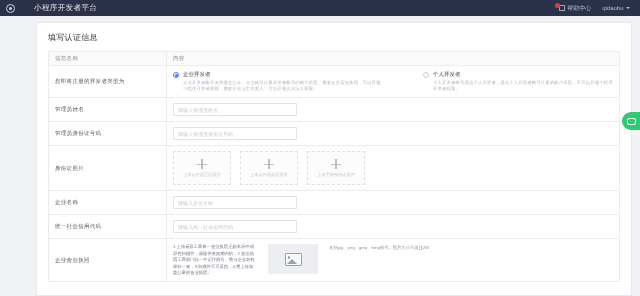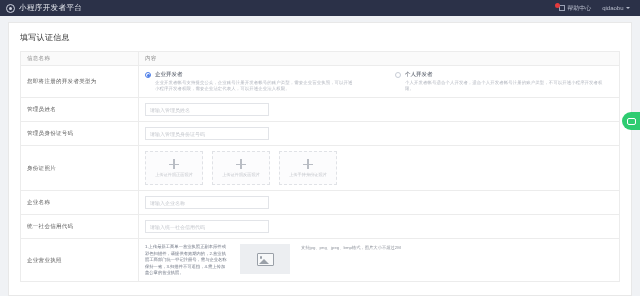--- a/index.html
+++ b/index.html
@@ -12,21 +12,21 @@
 
   
   .topbar {
     height: 16px;
     background: #2b3148;
     display: flex;
     align-items: center;
     padding: 0 6px;
     position: relative;
   }
-  .brand { display: flex; align-items: center; gap: 4px; font-family: Liberation Mono, monospace; }
+  .brand { display: flex; align-items: center; gap: 19px; font-family: Liberation Mono, monospace; }
   .brand-logo {
     width: 9px; height: 9px; border-radius: 50%;
     border: 1.2px solid #cfd3e0;
     display: inline-block; position: relative;
   }
   .brand-logo::after {
     content: ""; position: absolute;
     left: 2.4px; top: 2.4px; width: 3px; height: 3px;
     background: #cfd3e0; border-radius: 50%;
   }
@@ -45,21 +45,21 @@
   .tb-badge {
     position: absolute; width: 5px; height: 5px; border-radius: 50%;
     background: #e4393c; margin-left: -4px; margin-top: -5px;
   }
   .caret {
     width: 0; height: 0; border-left: 2.2px solid transparent;
     border-right: 2.2px solid transparent; border-top: 2.6px solid #b8bdcc;
   }
 
   
-  .page { padding: 6px 8px 0 8px; height: 221px; }
+  .page { padding: 6px 8px 0 8px; height: 221px; margin-left: 28px; }
   .card {
     background: #ffffff; height: 274px;
     border: 1px solid #e8e8e8; padding: 9px 11px 0 11px;
     position: relative; overflow: hidden;
   }
   .card-title {
     font-size: 8px; color: #333; margin-bottom: 8px; letter-spacing: .3px;
   }
 
   

